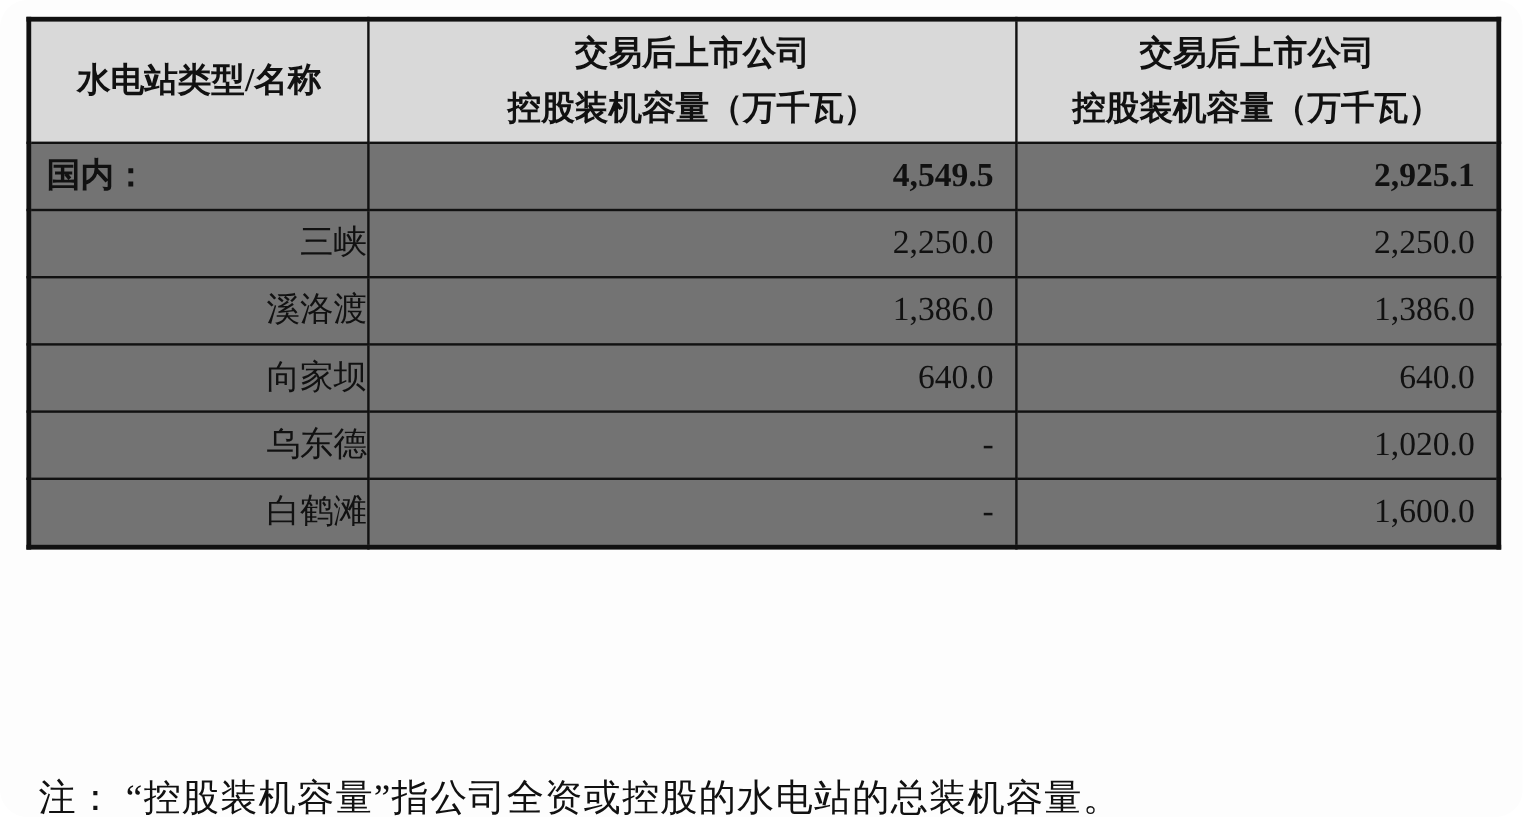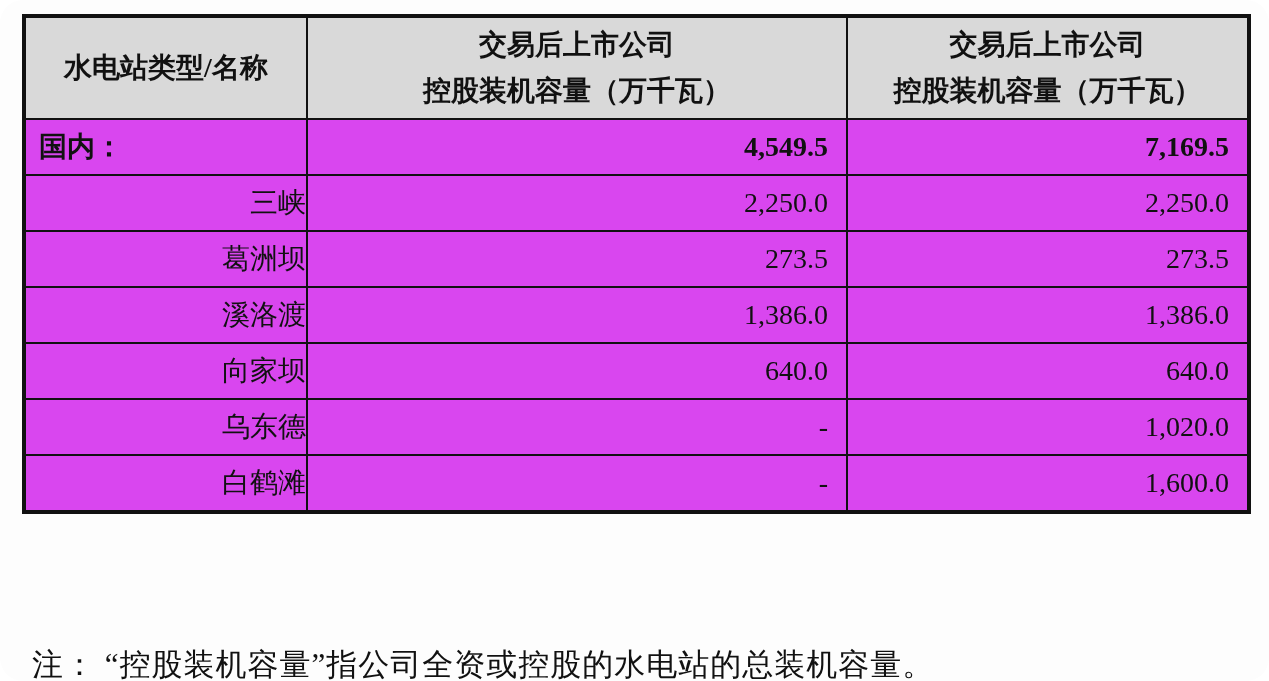--- a/index.html
+++ b/index.html
@@ -37,21 +37,21 @@
     background: #d9d9d9;
     height: 100px;
     font-weight: bold;
     text-align: center;
   }
   .hdr-line {
     line-height: 46px;
   }
   .cap-table tbody td {
     height: 54px;
-    background: #d946ef;
+    background: #737373;
   }
   td.name-cell {
     text-align: right;
   }
   tr.row-group td.name-cell {
     text-align: left;
     padding-left: 13px;
   }
   td.num-cell {
     text-align: right;
@@ -93,31 +93,26 @@
         <th>
           <div class="hdr-line">交易后上市公司</div>
           <div class="hdr-line">控股装机容量（万千瓦）</div>
         </th>
       </tr>
     </thead>
     <tbody>
       <tr class="row-group">
         <td class="name-cell">国内：</td>
         <td class="num-cell">4,549.5</td>
-        <td class="num-cell">7,169.5</td>
+        <td class="num-cell">2,925.1</td>
       </tr>
       <tr class="row-item">
         <td class="name-cell">三峡</td>
         <td class="num-cell">2,250.0</td>
         <td class="num-cell">2,250.0</td>
-      </tr>
-      <tr class="row-item">
-        <td class="name-cell">葛洲坝</td>
-        <td class="num-cell">273.5</td>
-        <td class="num-cell">273.5</td>
       </tr>
       <tr class="row-item">
         <td class="name-cell">溪洛渡</td>
         <td class="num-cell">1,386.0</td>
         <td class="num-cell">1,386.0</td>
       </tr>
       <tr class="row-item">
         <td class="name-cell">向家坝</td>
         <td class="num-cell">640.0</td>
         <td class="num-cell">640.0</td>

